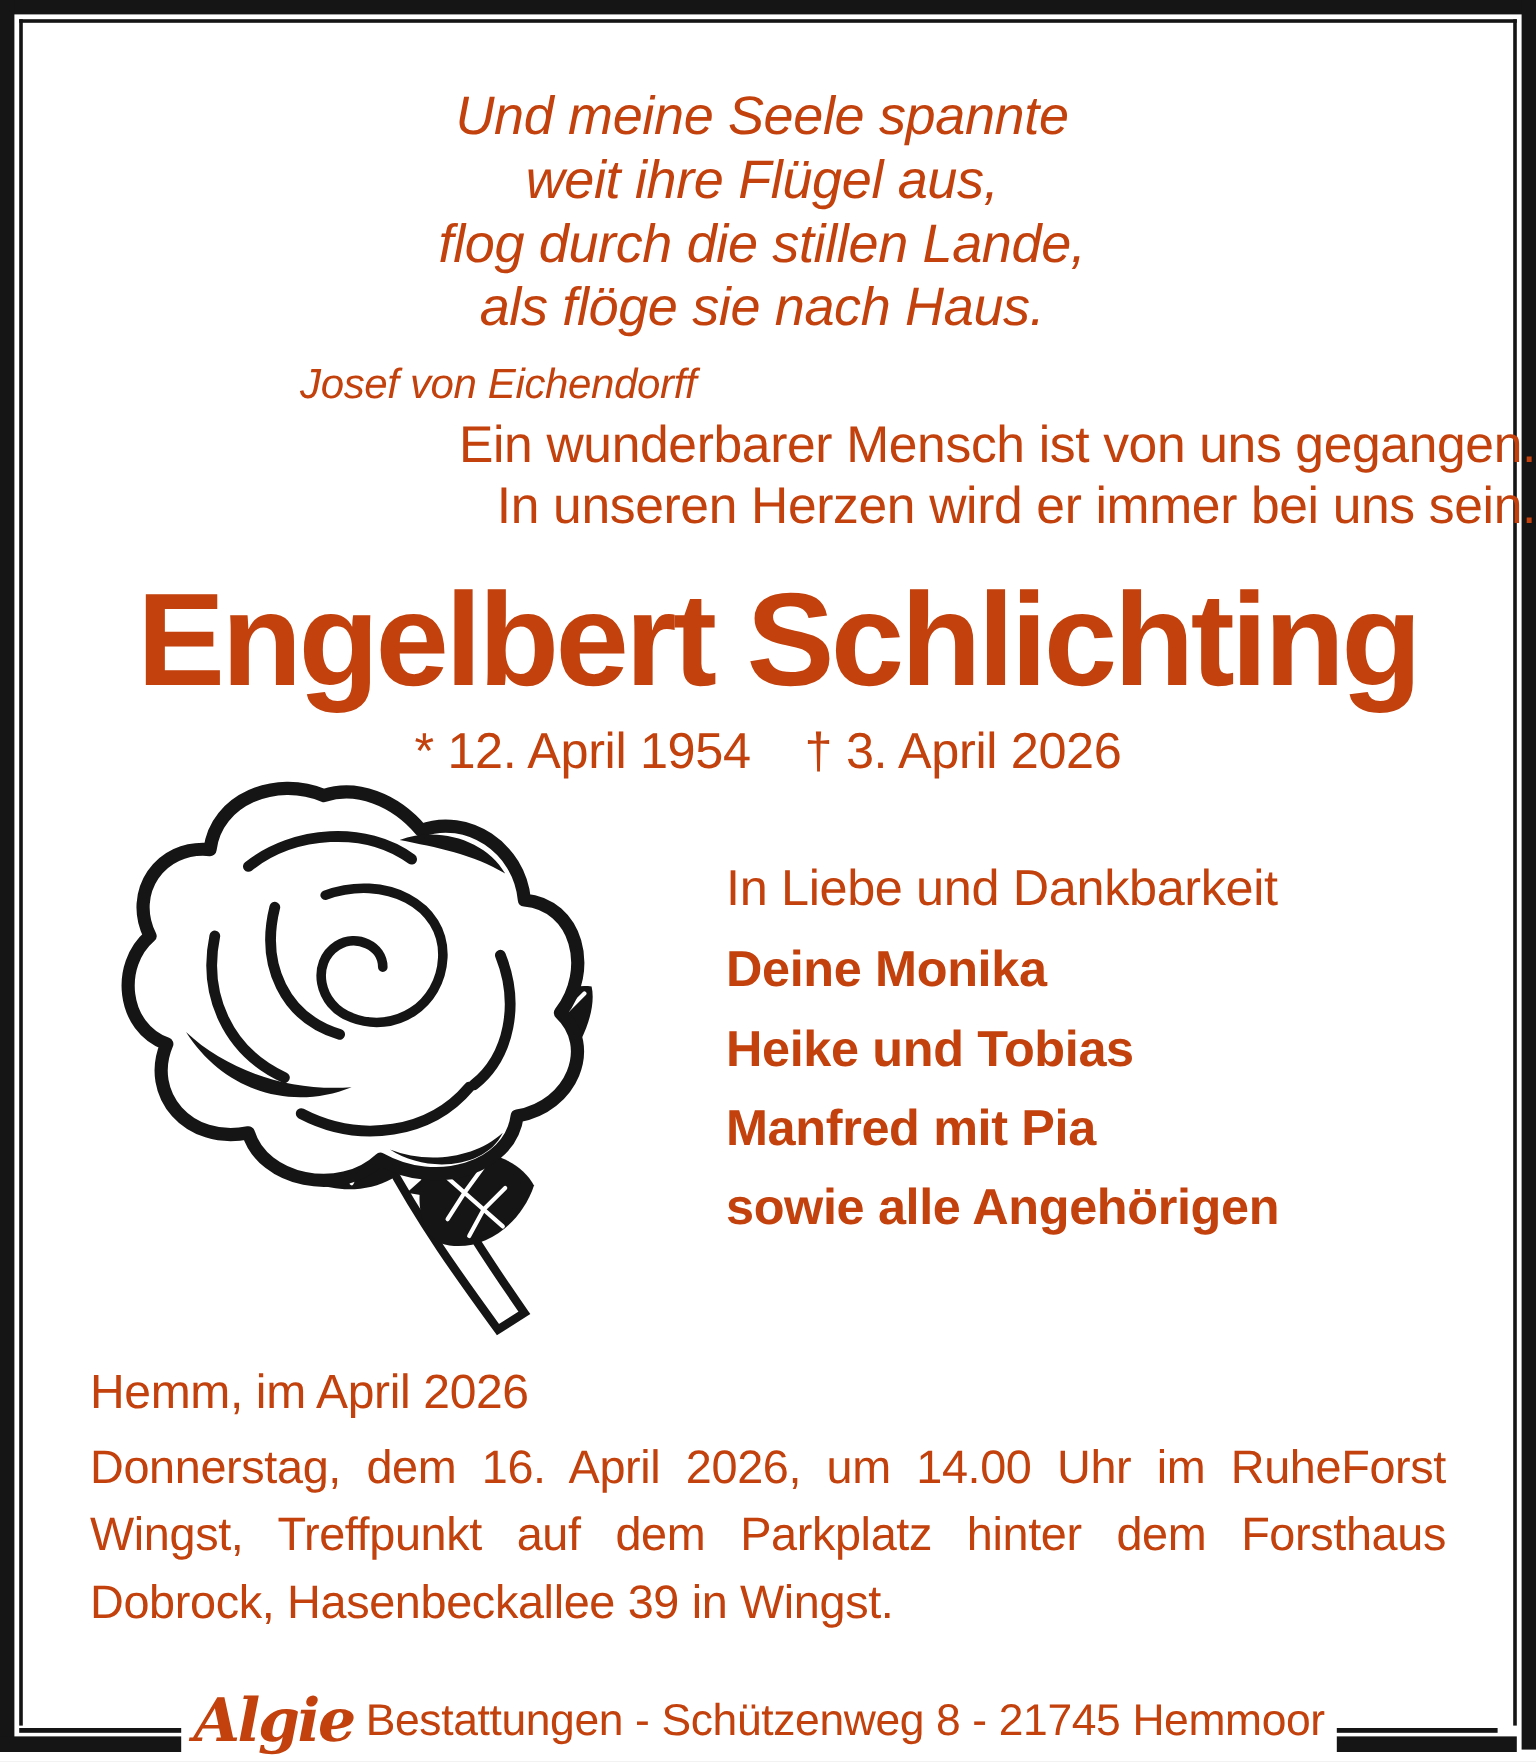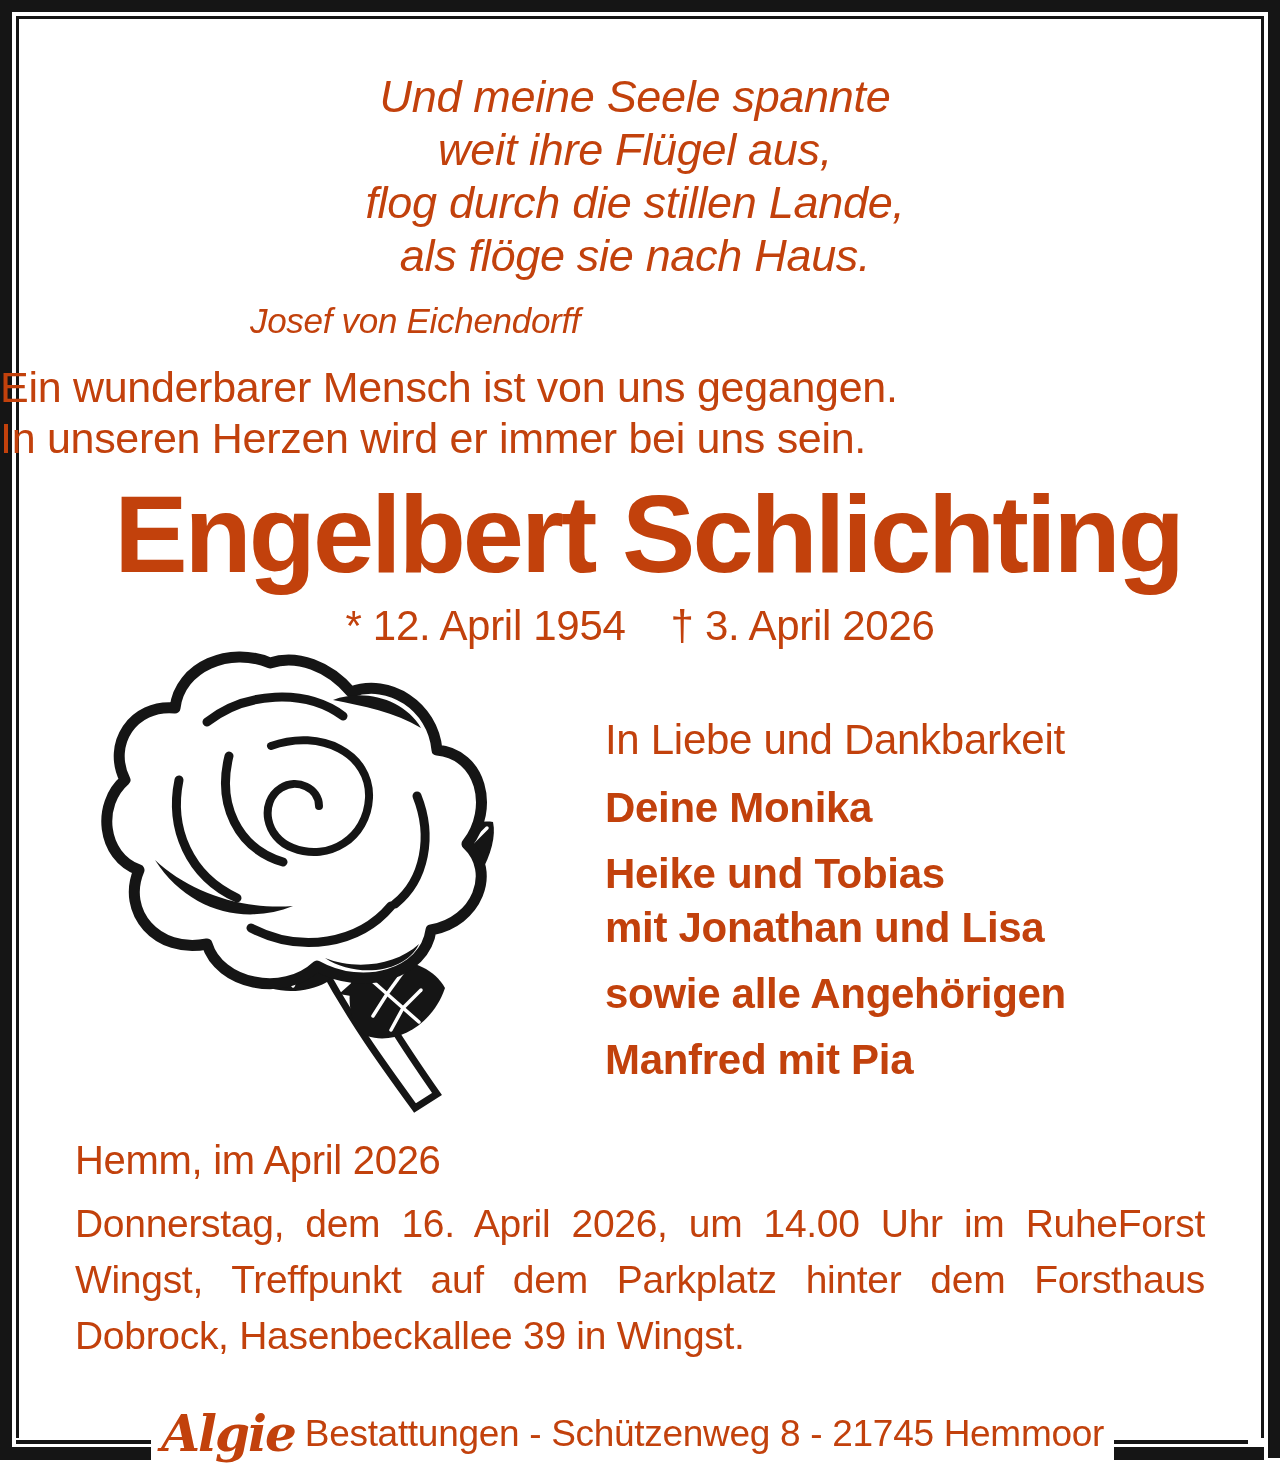--- a/index.html
+++ b/index.html
@@ -19,21 +19,21 @@
   .band-right{top:0;right:0;width:12px;bottom:10px;}
   .thin{position:absolute;background:#151515;}
   .thin-top{top:16px;left:16px;right:16px;height:3px;}
   .thin-left{top:16px;left:16px;width:3px;bottom:30px;}
   .thin-right{top:16px;right:16px;width:3px;bottom:30px;}
   
   .poem{position:absolute;top:70px;left:250px;width:770px;text-align:center;
         font-style:italic;font-size:45px;line-height:53px;}
   .poem-attr{margin-top:12px;text-align:left;font-size:35px;padding-right:6px;}
   
-  .eulogy{position:absolute;top:362px;left:0;right:0;text-align:left;
+  .eulogy{position:absolute;top:346px;left:0;right:0;text-align:right;
           font-size:43px;line-height:51px;}
   
   .name{position:absolute;top:474px;left:0;right:16px;text-align:center;
         font-size:110px;font-weight:bold;letter-spacing:-3px;line-height:120px;white-space:nowrap;padding-left:32px;}
   .dates{position:absolute;top:602px;left:0;right:0;display:flex;
          justify-content:center;gap:45px;font-size:42px;}
   
   .rose{position:absolute;top:648px;left:95px;width:460px;height:470px;}
   
   .mourners{position:absolute;left:605px;top:716px;font-size:42px;}
@@ -138,23 +138,22 @@
       <path d="M60,212 C94,244 146,262 198,258 C148,278 92,262 60,212 Z"></path>
       <path d="M238,52 C270,40 310,52 326,80 C300,64 268,58 238,52 Z"></path>
       <path d="M230,310 C260,322 300,318 324,296 C310,326 260,330 230,310 Z"></path>
     </g>
   </svg>
 
   <div class="mourners">
     <div class="intro">In Liebe und Dankbarkeit</div>
     <div class="fam">Deine Monika</div>
     <div class="fam">Heike und Tobias</div>
-    <div class="fam grouped">mit Jonathan und Lisa</div>
+    <div class="fam">Manfred mit Pia</div>
     <div class="fam">sowie alle Angehörigen</div>
-    <div class="fam">Manfred mit Pia</div>
   </div>
 
   <div class="place-date">Hemm, im April 2026</div>
   <div class="funeral">
     <div class="ln just">Donnerstag, dem 16. April 2026, um 14.00 Uhr im RuheForst</div>
     <div class="ln just">Wingst, Treffpunkt auf dem Parkplatz hinter dem Forsthaus</div>
     <div class="ln">Dobrock, Hasenbeckallee 39 in Wingst.</div>
   </div>
 
   <div class="footer">

